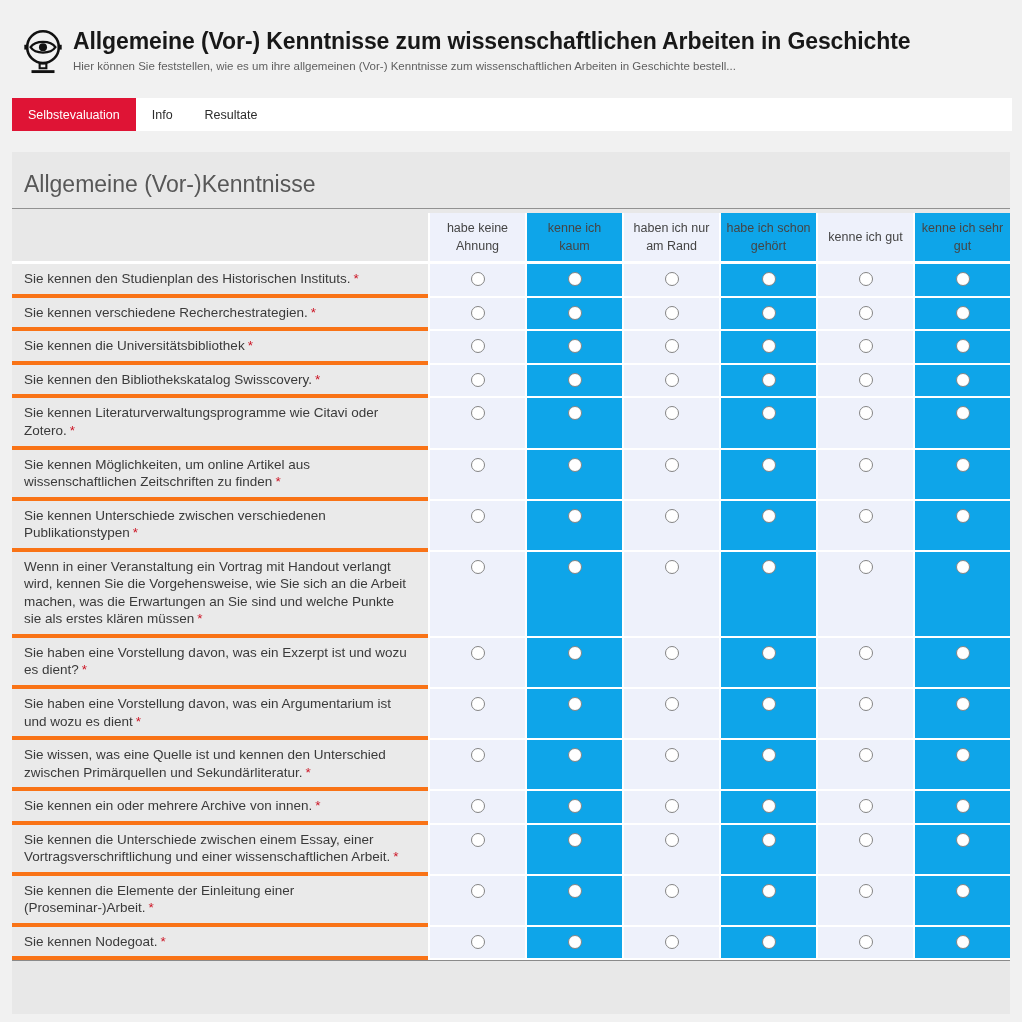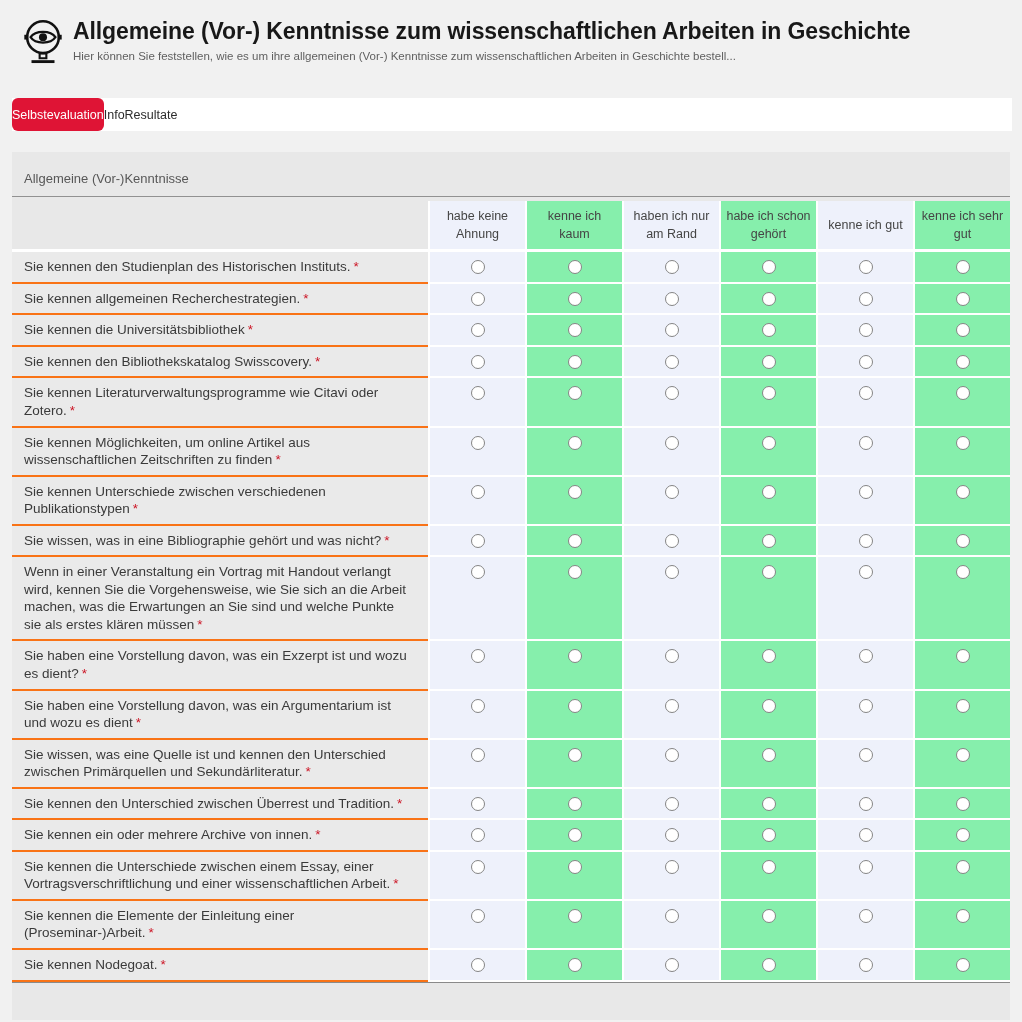--- a/index.html
+++ b/index.html
@@ -5,56 +5,56 @@
   * { margin:0; padding:0; box-sizing:border-box; }
   html, body { width:1022px; height:1022px; }
   body {
     background:#f1f1f1;
     font-family:"Liberation Sans", sans-serif;
     overflow:hidden;
     position:relative;
   }
 
   
-  .page-header { position:absolute; left:20px; top:15px; width:990px; display:flex; }
+  .page-header { position:absolute; left:20px; top:25px; width:990px; display:flex; }
   .hicon { width:46px; height:52px; flex:0 0 auto; }
   .htext { margin-left:7px; padding-top:2px; }
   .page-title { font-size:23px; font-weight:700; color:#181818; line-height:1.25; letter-spacing:-0.1px; }
   .page-subtitle { font-size:11.5px; color:#5f5f5f; margin-top:4px; }
 
   
   .tabbar { position:absolute; left:12px; top:98px; width:1000px; height:33px; background:#ffffff; display:flex; align-items:stretch; }
-  .tab { font-size:12.5px; color:#2c2c2c; display:flex; align-items:center; padding:0 0; cursor:pointer;border-radius:6px; }
+  .tab { font-size:12.5px; color:#2c2c2c; display:flex; align-items:center; padding:0 16px; cursor:pointer; }
   .tab.active { background:#df1435; color:#ffffff; }
 
   
   .panel { position:absolute; left:12px; top:152px; width:998px; min-height:862px; background:#e8e8e8; }
-  .section-title { font-size:13px; font-weight:400; color:#575757; padding:19px 12px 10px 12px; }
+  .section-title { font-size:23px; font-weight:400; color:#575757; padding:19px 12px 10px 12px; }
   .section-rule { border:0; border-top:1px solid #919191; height:0; margin:0 0 4px 0; }
 
   
   table.matrix { width:100%; border-collapse:separate; border-spacing:0; table-layout:fixed; }
   col.acol { width:97px; }
   th.hcell {
     font-size:12.5px; font-weight:400; color:#454545; text-align:center;
     vertical-align:middle; padding:6px 4px; line-height:1.45;
     border-bottom:3px solid #fff; border-left:2px solid #fff;
   }
   th.corner { background:transparent; border-left:none; border-bottom:3px solid #fff; }
   td.qcell {
     background:#eaeaea; font-size:13.5px; color:#3a3a3a;
     padding:6px 16px 6px 12px; line-height:1.3; vertical-align:top;
-    border-bottom:2px solid #f97316; hyphens:auto; -webkit-hyphens:auto;
+    border-bottom:4px solid #f97316; hyphens:auto; -webkit-hyphens:auto;
   }
   td.rcell {
     text-align:center; vertical-align:top; padding-top:8px;
     border-bottom:2px solid #fff; border-left:2px solid #fff;
   }
   .cblue { background:#eef1fb; }
-  .cgray { background:#86efac; }
+  .cgray { background:#0ea5e9; }
   .radio {
     display:inline-block; width:14px; height:14px; border-radius:50%;
     background:#ffffff; border:1px solid #858585; cursor:pointer;
   }
   .req { color:#cc1424; margin-left:3px; }
 
   
   .mfooter { border-top:1px solid #8a8a8a; position:relative; height:38px; padding:7px 12px; }
 </style>
 </head>
@@ -113,21 +113,21 @@
         <tr>
           <td class="qcell"><span>Sie kennen den Studienplan des Historischen Instituts.</span><span class="req">*</span></td>
           <td class="rcell cblue"><span class="radio"></span></td>
           <td class="rcell cgray"><span class="radio"></span></td>
           <td class="rcell cblue"><span class="radio"></span></td>
           <td class="rcell cgray"><span class="radio"></span></td>
           <td class="rcell cblue"><span class="radio"></span></td>
           <td class="rcell cgray"><span class="radio"></span></td>
         </tr>
         <tr>
-          <td class="qcell"><span>Sie kennen allgemeinen Recherchestrategien.</span><span class="req">*</span></td>
+          <td class="qcell"><span>Sie kennen verschiedene Recherchestrategien.</span><span class="req">*</span></td>
           <td class="rcell cblue"><span class="radio"></span></td>
           <td class="rcell cgray"><span class="radio"></span></td>
           <td class="rcell cblue"><span class="radio"></span></td>
           <td class="rcell cgray"><span class="radio"></span></td>
           <td class="rcell cblue"><span class="radio"></span></td>
           <td class="rcell cgray"><span class="radio"></span></td>
         </tr>
         <tr>
           <td class="qcell"><span>Sie kennen die Universitätsbibliothek</span><span class="req">*</span></td>
           <td class="rcell cblue"><span class="radio"></span></td>
@@ -167,29 +167,20 @@
         <tr>
           <td class="qcell"><span>Sie kennen Unterschiede zwischen verschiedenen Publikationstypen</span><span class="req">*</span></td>
           <td class="rcell cblue"><span class="radio"></span></td>
           <td class="rcell cgray"><span class="radio"></span></td>
           <td class="rcell cblue"><span class="radio"></span></td>
           <td class="rcell cgray"><span class="radio"></span></td>
           <td class="rcell cblue"><span class="radio"></span></td>
           <td class="rcell cgray"><span class="radio"></span></td>
         </tr>
         <tr>
-          <td class="qcell"><span>Sie wissen, was in eine Bibliographie gehört und was nicht?</span><span class="req">*</span></td>
-          <td class="rcell cblue"><span class="radio"></span></td>
-          <td class="rcell cgray"><span class="radio"></span></td>
-          <td class="rcell cblue"><span class="radio"></span></td>
-          <td class="rcell cgray"><span class="radio"></span></td>
-          <td class="rcell cblue"><span class="radio"></span></td>
-          <td class="rcell cgray"><span class="radio"></span></td>
-        </tr>
-        <tr>
           <td class="qcell"><span>Wenn in einer Veranstaltung ein Vortrag mit Handout verlangt wird, kennen Sie die Vorgehensweise, wie Sie sich an die Arbeit machen, was die Erwartungen an Sie sind und welche Punkte sie als erstes klären müssen</span><span class="req">*</span></td>
           <td class="rcell cblue"><span class="radio"></span></td>
           <td class="rcell cgray"><span class="radio"></span></td>
           <td class="rcell cblue"><span class="radio"></span></td>
           <td class="rcell cgray"><span class="radio"></span></td>
           <td class="rcell cblue"><span class="radio"></span></td>
           <td class="rcell cgray"><span class="radio"></span></td>
         </tr>
         <tr>
           <td class="qcell"><span>Sie haben eine Vorstellung davon, was ein Exzerpt ist und wozu es dient?</span><span class="req">*</span></td>
@@ -204,29 +195,20 @@
           <td class="qcell"><span>Sie haben eine Vorstellung davon, was ein Argumentarium ist und wozu es dient</span><span class="req">*</span></td>
           <td class="rcell cblue"><span class="radio"></span></td>
           <td class="rcell cgray"><span class="radio"></span></td>
           <td class="rcell cblue"><span class="radio"></span></td>
           <td class="rcell cgray"><span class="radio"></span></td>
           <td class="rcell cblue"><span class="radio"></span></td>
           <td class="rcell cgray"><span class="radio"></span></td>
         </tr>
         <tr>
           <td class="qcell"><span>Sie wissen, was eine Quelle ist und kennen den Unterschied zwischen Primärquellen und Sekundärliteratur.</span><span class="req">*</span></td>
-          <td class="rcell cblue"><span class="radio"></span></td>
-          <td class="rcell cgray"><span class="radio"></span></td>
-          <td class="rcell cblue"><span class="radio"></span></td>
-          <td class="rcell cgray"><span class="radio"></span></td>
-          <td class="rcell cblue"><span class="radio"></span></td>
-          <td class="rcell cgray"><span class="radio"></span></td>
-        </tr>
-        <tr>
-          <td class="qcell"><span>Sie kennen den Unterschied zwischen Überrest und Tradition.</span><span class="req">*</span></td>
           <td class="rcell cblue"><span class="radio"></span></td>
           <td class="rcell cgray"><span class="radio"></span></td>
           <td class="rcell cblue"><span class="radio"></span></td>
           <td class="rcell cgray"><span class="radio"></span></td>
           <td class="rcell cblue"><span class="radio"></span></td>
           <td class="rcell cgray"><span class="radio"></span></td>
         </tr>
         <tr>
           <td class="qcell"><span>Sie kennen ein oder mehrere Archive von innen.</span><span class="req">*</span></td>
           <td class="rcell cblue"><span class="radio"></span></td>

